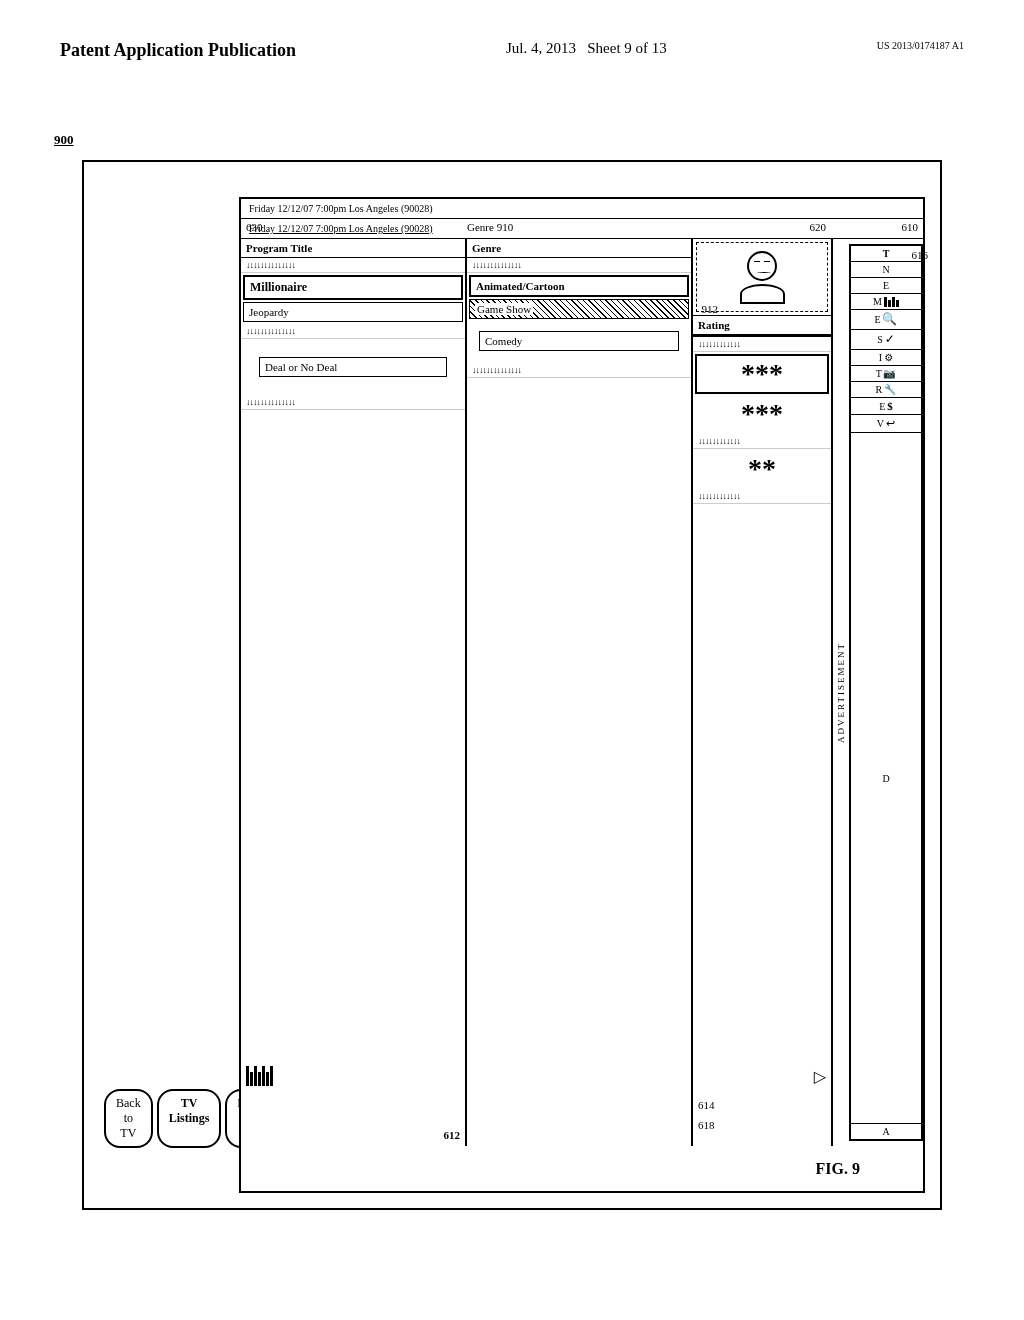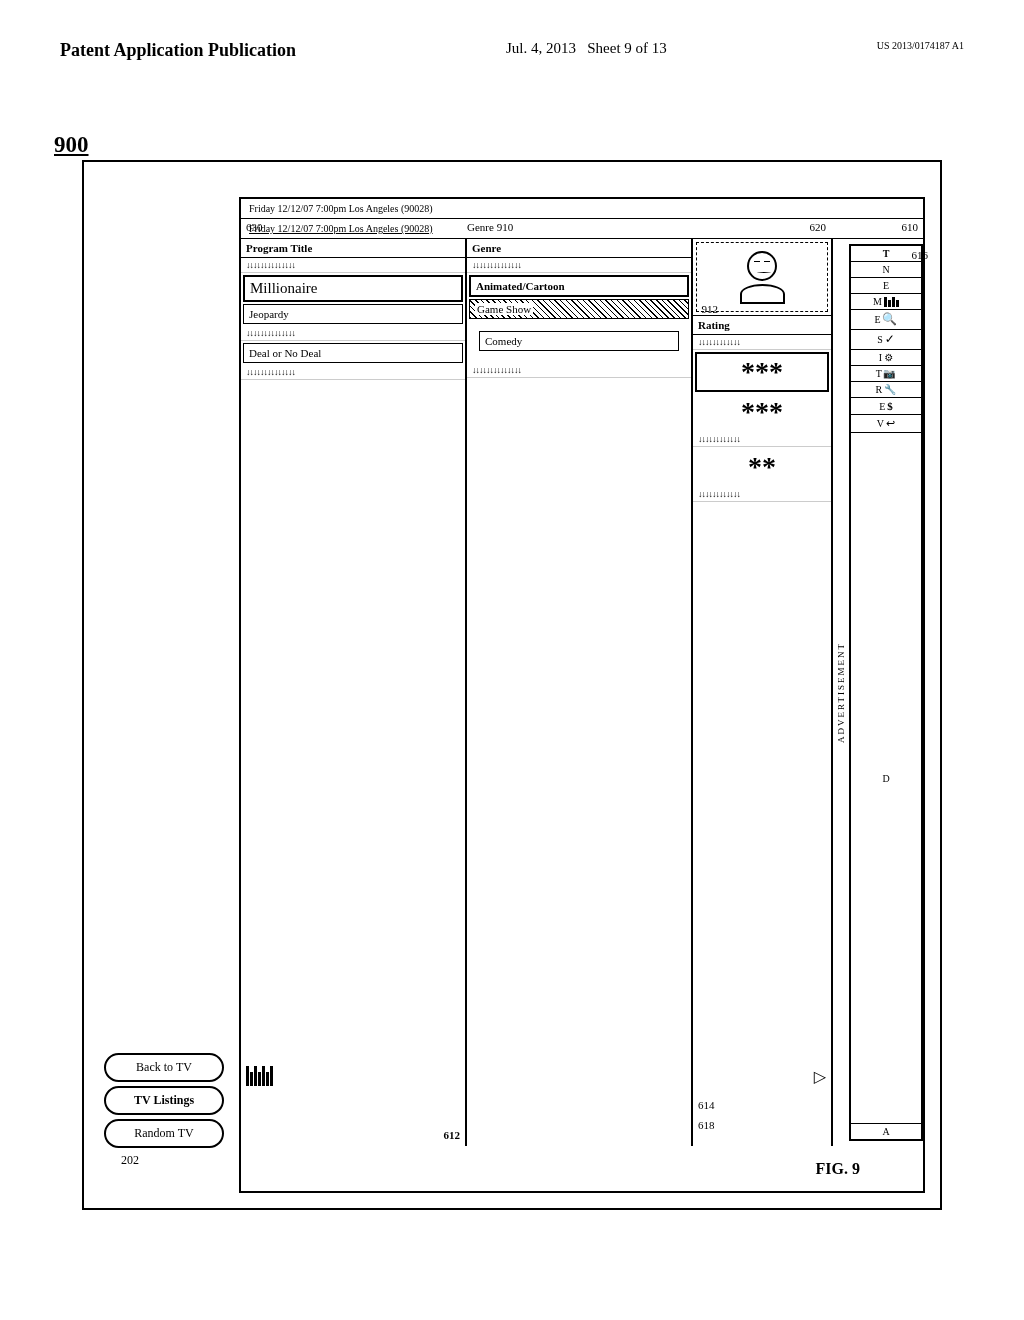--- a/index.html
+++ b/index.html
@@ -53,33 +53,32 @@
       height: 1050px;
       position: relative;
       background: #fff;
     }
 
     
     .label-900 {
       position: absolute;
       top: -30px;
       left: -30px;
-      font-size: 23px;
+      font-size: 13px;
       font-weight: bold;
       text-decoration: underline;
     }
 
     
     .left-sidebar {
       position: absolute;
       left: 20px;
       bottom: 60px;
       width: 120px;
       display: flex;
-      flex-direction: column;
       gap: 4px;
     }
     .sidebar-btn {
       border: 2px solid #000;
       border-radius: 16px;
       padding: 5px 10px;
       font-size: 12px;
       text-align: center;
       background: #fff;
       position: relative;
@@ -228,33 +227,33 @@
           </div>
 
           <div style="display:grid;grid-template-columns:1fr;border-bottom:1px solid #000;padding:3px 5px;font-size:11px;font-weight:bold;">
             <span>Program Title</span>
           </div>
 
           <div class="arrow-row">
             <span class="arrows-line">↓↓↓↓↓↓↓↓↓↓↓↓↓↓</span>
           </div>
 
-          <div style="border:2px solid #000;margin:2px;padding:3px 5px;font-size:15px;font-weight:normal;">
+          <div style="border:2px solid #000;margin:2px;padding:3px 5px;font-size:12px;font-weight:bold;">
             <span>Millionaire</span>
           </div>
 
           <div style="border:1px solid #000;margin:2px;padding:3px 5px;font-size:11px;">
             <span>Jeopardy</span>
           </div>
 
           <div class="arrow-row">
             <span class="arrows-line">↓↓↓↓↓↓↓↓↓↓↓↓↓↓</span>
           </div>
 
-          <div style="border:1px solid #000;margin:2px;padding:3px 5px;font-size:11px;">
+          <div style="border:1px solid #000;margin:18px;padding:3px 5px;font-size:11px;">
             <span>Deal or No Deal</span>
           </div>
 
           <div class="arrow-row">
             <span class="arrows-line">↓↓↓↓↓↓↓↓↓↓↓↓↓↓</span>
           </div>
 
           <div style="position:absolute;bottom:5px;right:5px;font-size:11px;font-weight:bold;">612</div>
         </div>
 
@@ -298,21 +297,21 @@
 
             <div style="width:30px;height:30px;border:2px solid #000;border-radius:50%;margin-bottom:3px;position:relative;">
 
               <div style="position:absolute;top:8px;left:5px;width:6px;height:1px;background:#000;"></div>
               <div style="position:absolute;top:8px;right:5px;width:6px;height:1px;background:#000;"></div>
               <div style="position:absolute;bottom:6px;left:8px;width:14px;height:1px;background:#000;border-radius:50%;"></div>
             </div>
             <div style="width:45px;height:20px;border:2px solid #000;border-radius:50% 50% 0 0;"></div>
           </div>
 
-          <div style="border-bottom:1px solid #000000;border-top:1px solid #000;padding:3px 5px;font-size:11px;font-weight:bold;">
+          <div style="border-bottom:3px solid #000000;border-top:1px solid #000;padding:3px 5px;font-size:11px;font-weight:bold;">
             <span>Rating</span>
           </div>
 
           <div class="arrow-row">
             <span class="arrows-line">↓↓↓↓↓↓↓↓↓↓↓↓</span>
           </div>
 
           <div style="border:2px solid #000;margin:2px;padding:2px 5px;font-size:28px;font-weight:900;text-align:center;">
             <span>***</span>
           </div>

